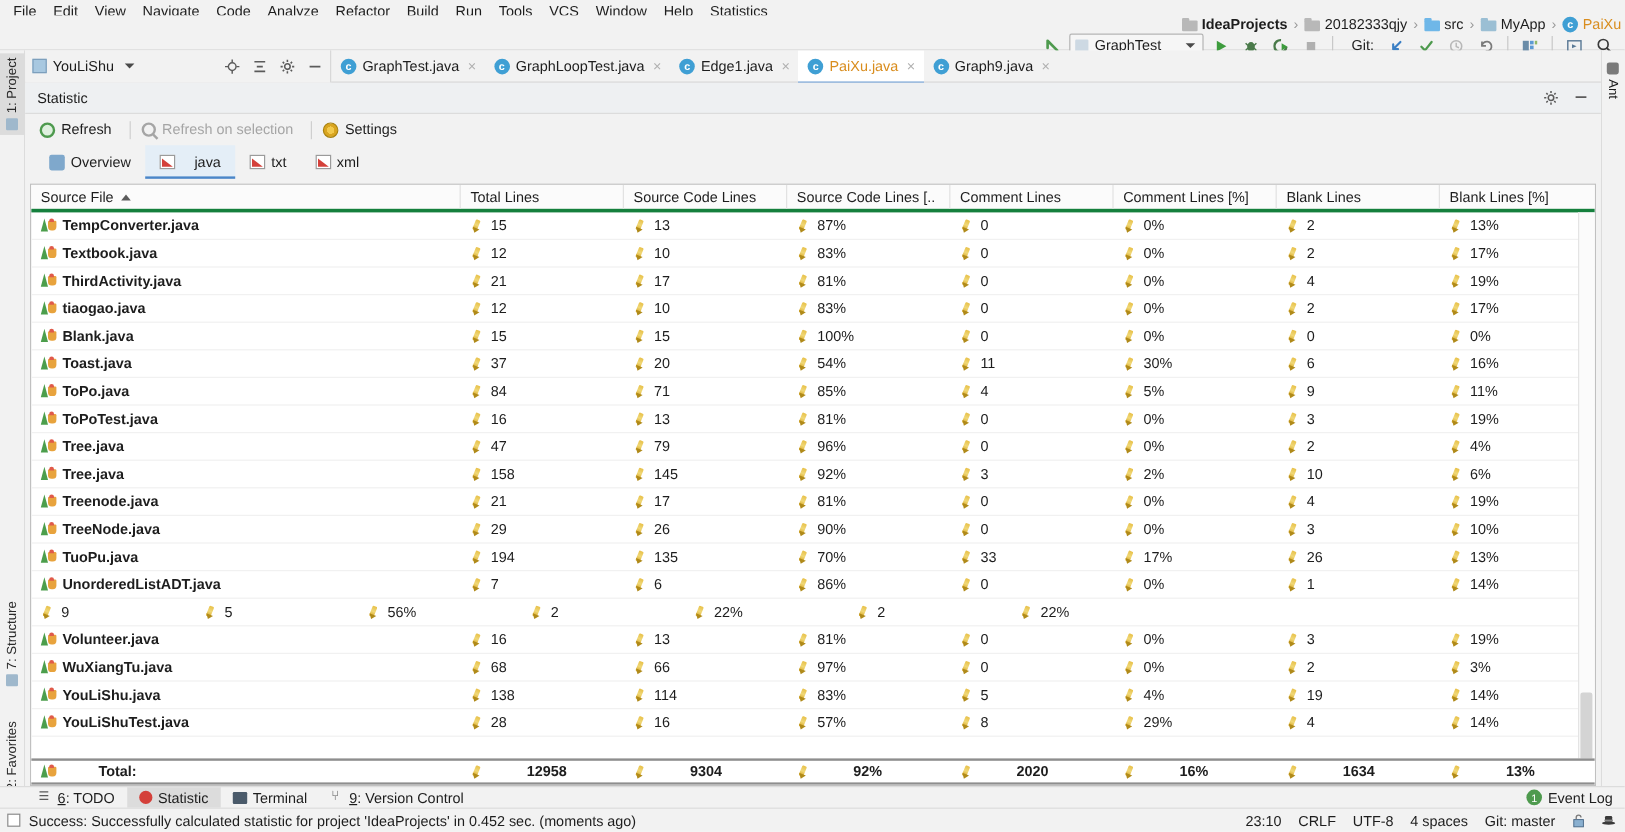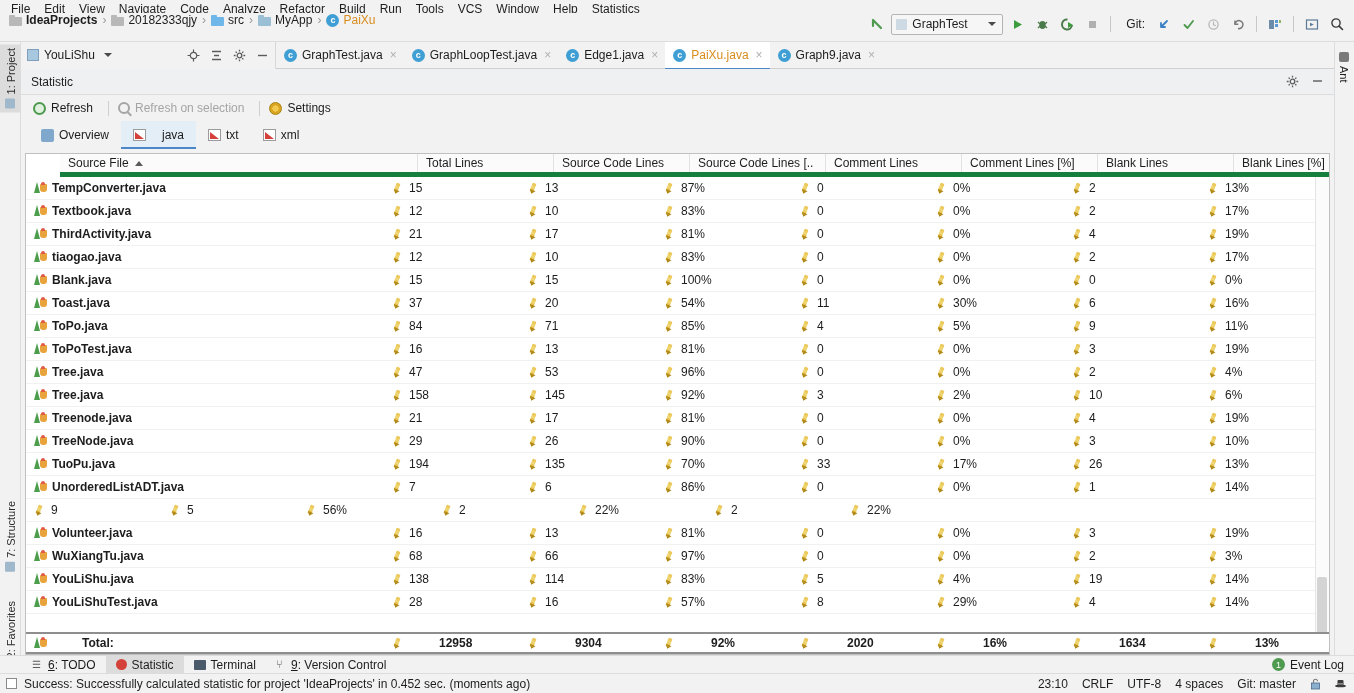--- a/index.html
+++ b/index.html
@@ -23,22 +23,23 @@
   .menu-item {
     font-size: 12px; padding: 0 7px; line-height: 13px;
     color: #1d1d1d; white-space: nowrap;
     position: relative; top: 3px;
   }
 
   
   .navrow {
     position: absolute; top: 13px; left: 0; right: 0; height: 29px;
     background: #f2f2f2;
-    display: flex; align-items: flex-start;
+    display: flex; align-items: flex-end;
     border-bottom: 1px solid #dcdcdc;
+    flex-direction: column;
   }
   .crumbs { display: flex; align-items: center; padding-left: 6px; gap: 0; }
   .crumb { display: flex; align-items: center; gap: 4px; padding: 0 3px; white-space: nowrap; }
   .crumb-label { font-size: 12px; }
   .crumb-label.bold { font-weight: bold; }
   .crumb-label.orange { color: #d98d1e; }
   .crumb-sep { color: #9a9a9a; font-size: 12px; padding: 0 2px; }
   .folder-ico { width: 13px; height: 11px; position: relative; }
   .folder-ico::before {
     content:""; position:absolute; left:0; top:2px; width:13px; height:9px;
@@ -191,21 +192,21 @@
     border:1px solid #a8820f;
   }
   .gear-ico { width:13px;height:13px; color:#666; font-size:12px; line-height:13px; }
 
   
   .tablewrap {
     flex: 1; margin: 4px 4px 0 4px; background:#fff;
     border:1px solid #c0c0c0; display:flex; flex-direction:column;
     overflow:hidden; position:relative;
   }
-  .thead { display:flex; height:23px; background:#fbfbfb; border-bottom:5px solid #15803d; flex:0 0 auto;margin-left:34px; }
+  .thead { display:flex; height:23px; background:#fbfbfb; border-bottom:3px solid #15803d; flex:0 0 auto; }
   .th {
     font-size:12px; display:flex; align-items:center; padding-left:8px;
     border-right:1px solid #e2e2e2; white-space:nowrap; overflow:hidden;
     color:#1d1d1d;
   }
   .th:last-child { border-right:none; }
   .sort-caret {
     width:0;height:0;border-left:4px solid transparent;border-right:4px solid transparent;
     border-bottom:5px solid #5b5b5b; margin-left:6px;
   }
@@ -887,21 +888,21 @@
                 <span class="cup"></span>
               </span>
               <span>Tree.java</span>
             </div>
             <div class="td" style="width: 136px; flex: 0 0 136px;">
               <span class="pencil-ico"></span>
               <span>47</span>
             </div>
             <div class="td" style="width: 136px; flex: 0 0 136px;">
               <span class="pencil-ico"></span>
-              <span>53</span>
+              <span>79</span>
             </div>
             <div class="td" style="width: 136px; flex: 0 0 136px;">
               <span class="pencil-ico"></span>
               <span>96%</span>
             </div>
             <div class="td" style="width: 136px; flex: 0 0 136px;">
               <span class="pencil-ico"></span>
               <span>0</span>
             </div>
             <div class="td" style="width: 136px; flex: 0 0 136px;">

